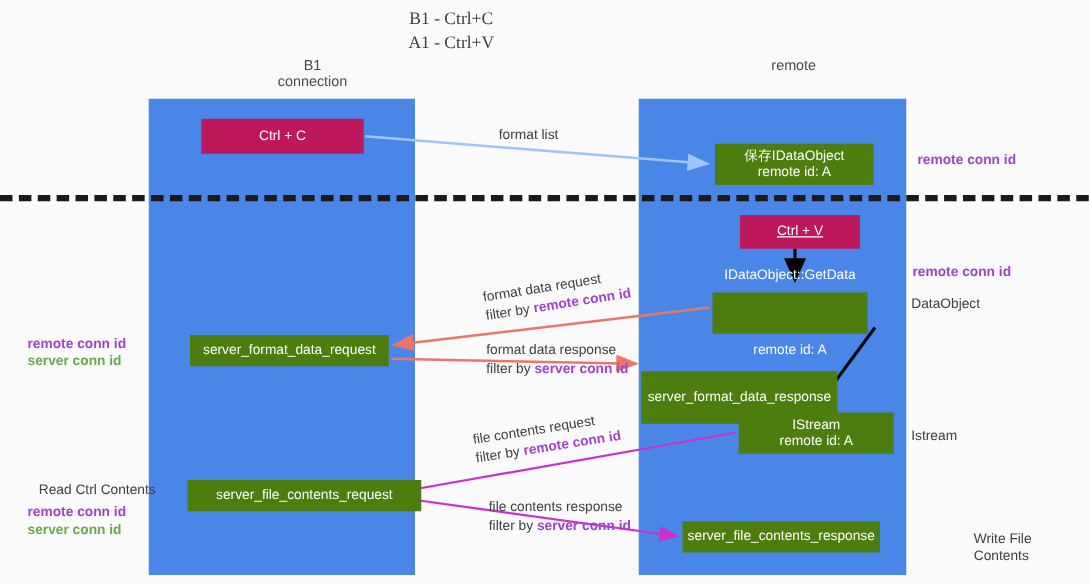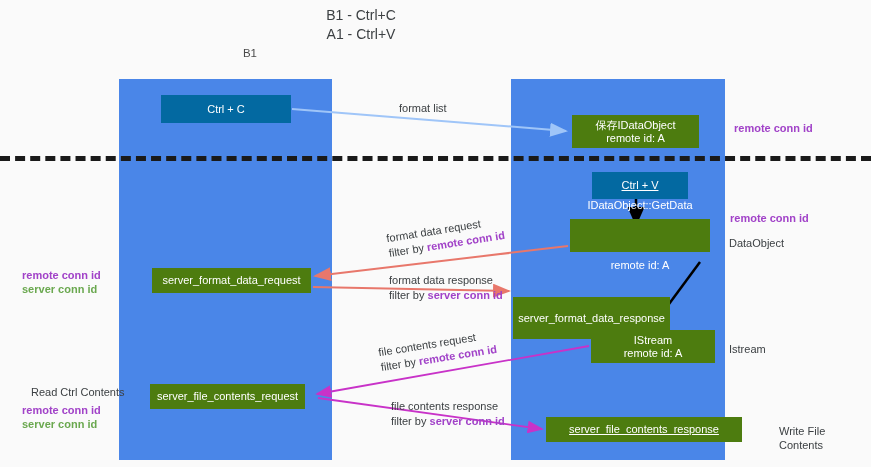--- a/index.html
+++ b/index.html
@@ -10,21 +10,21 @@
     color:#3c4043;
     overflow:hidden;
     position:relative;
   }
   #stage{position:absolute;left:0;top:0;width:871px;height:467px;}
   .abs{position:absolute;}
 
   
   #title{
     left:0;top:6px;width:722px;
-    text-align:center;font-size:14px;line-height:19px;color:#3c4043;
+    text-align:center;font-size:14px;line-height:19px;color:#3c4043;font-family:Liberation Serif, serif;
   }
 
   
   .col-head{
     text-align:center;font-size:11.5px;line-height:13px;color:#4a4a4a;
   }
   #head-b1{left:150px;top:47px;width:200px;}
   #head-a1{left:510px;top:47px;width:250px;}
 
   
@@ -41,32 +41,32 @@
   
   .node{
     box-sizing:border-box;
     color:#ffffff;
     text-align:center;
     font-size:11px;
     line-height:13px;
     display:flex;flex-direction:column;justify-content:center;align-items:center;
     padding:2px 4px;
   }
-  .green{background:#0369a1;}
+  .green{background:#be185d;}
   .orange{background:#4d7c0f;}
 
   #n-ctrlc{left:161px;top:95px;width:130px;height:28px;}
   #n-saveobj{left:572px;top:115px;width:127px;height:33px;}
   #n-ctrlv{left:592px;top:172px;width:96px;height:27px;text-decoration:underline;}
-  #n-getdata{left:570px;top:219px;width:140px;height:33px;gap:47px;}
+  #n-getdata{left:570px;top:234px;width:124px;height:33px;gap:47px;}
   #n-sfdreq{left:152px;top:268px;width:159px;height:25px;}
   #n-sfdres{left:513px;top:279px;width:157px;height:42px;margin-top:18px;}
   #n-istream{left:591px;top:330px;width:124px;height:33px;}
-  #n-sfcreq{left:150px;top:384px;width:155px;height:25px;}
-  #n-sfcres{left:546px;top:417px;width:196px;height:25px;text-decoration:underline;}
+  #n-sfcreq{left:150px;top:384px;width:187px;height:25px;}
+  #n-sfcres{left:546px;top:417px;width:158px;height:25px;}
 
   
   .side{font-size:11px;line-height:14px;}
   .purple{color:#a142c8;font-weight:bold;}
   .green-txt{color:#6aa84f;font-weight:bold;}
   .plain{color:#3c4043;}
 
   #side-r1{left:734px;top:121px;}
   #side-r2{left:730px;top:211px;}
   #side-r3{left:729px;top:236px;}
@@ -93,22 +93,24 @@
 
 <div id="stage">
 
   <div class="abs" id="title">
     <div>B1 - Ctrl+C</div>
     <div>A1 - Ctrl+V</div>
   </div>
 
   <div class="abs col-head" id="head-b1">
     <div>B1</div>
+    <div>connection</div>
   </div>
   <div class="abs col-head" id="head-a1">
+    <div>remote</div>
   </div>
 
   <div class="abs lane" id="lane-b1"></div>
   <div class="abs lane" id="lane-a1"></div>
 
   <svg id="wires">
     <defs>
       <marker id="ah-blue" markerWidth="9" markerHeight="7" refX="8" refY="3.5" orient="auto">
         <polygon points="0 0, 9 3.5, 0 7" fill="#9fc5f8"></polygon>
       </marker>

